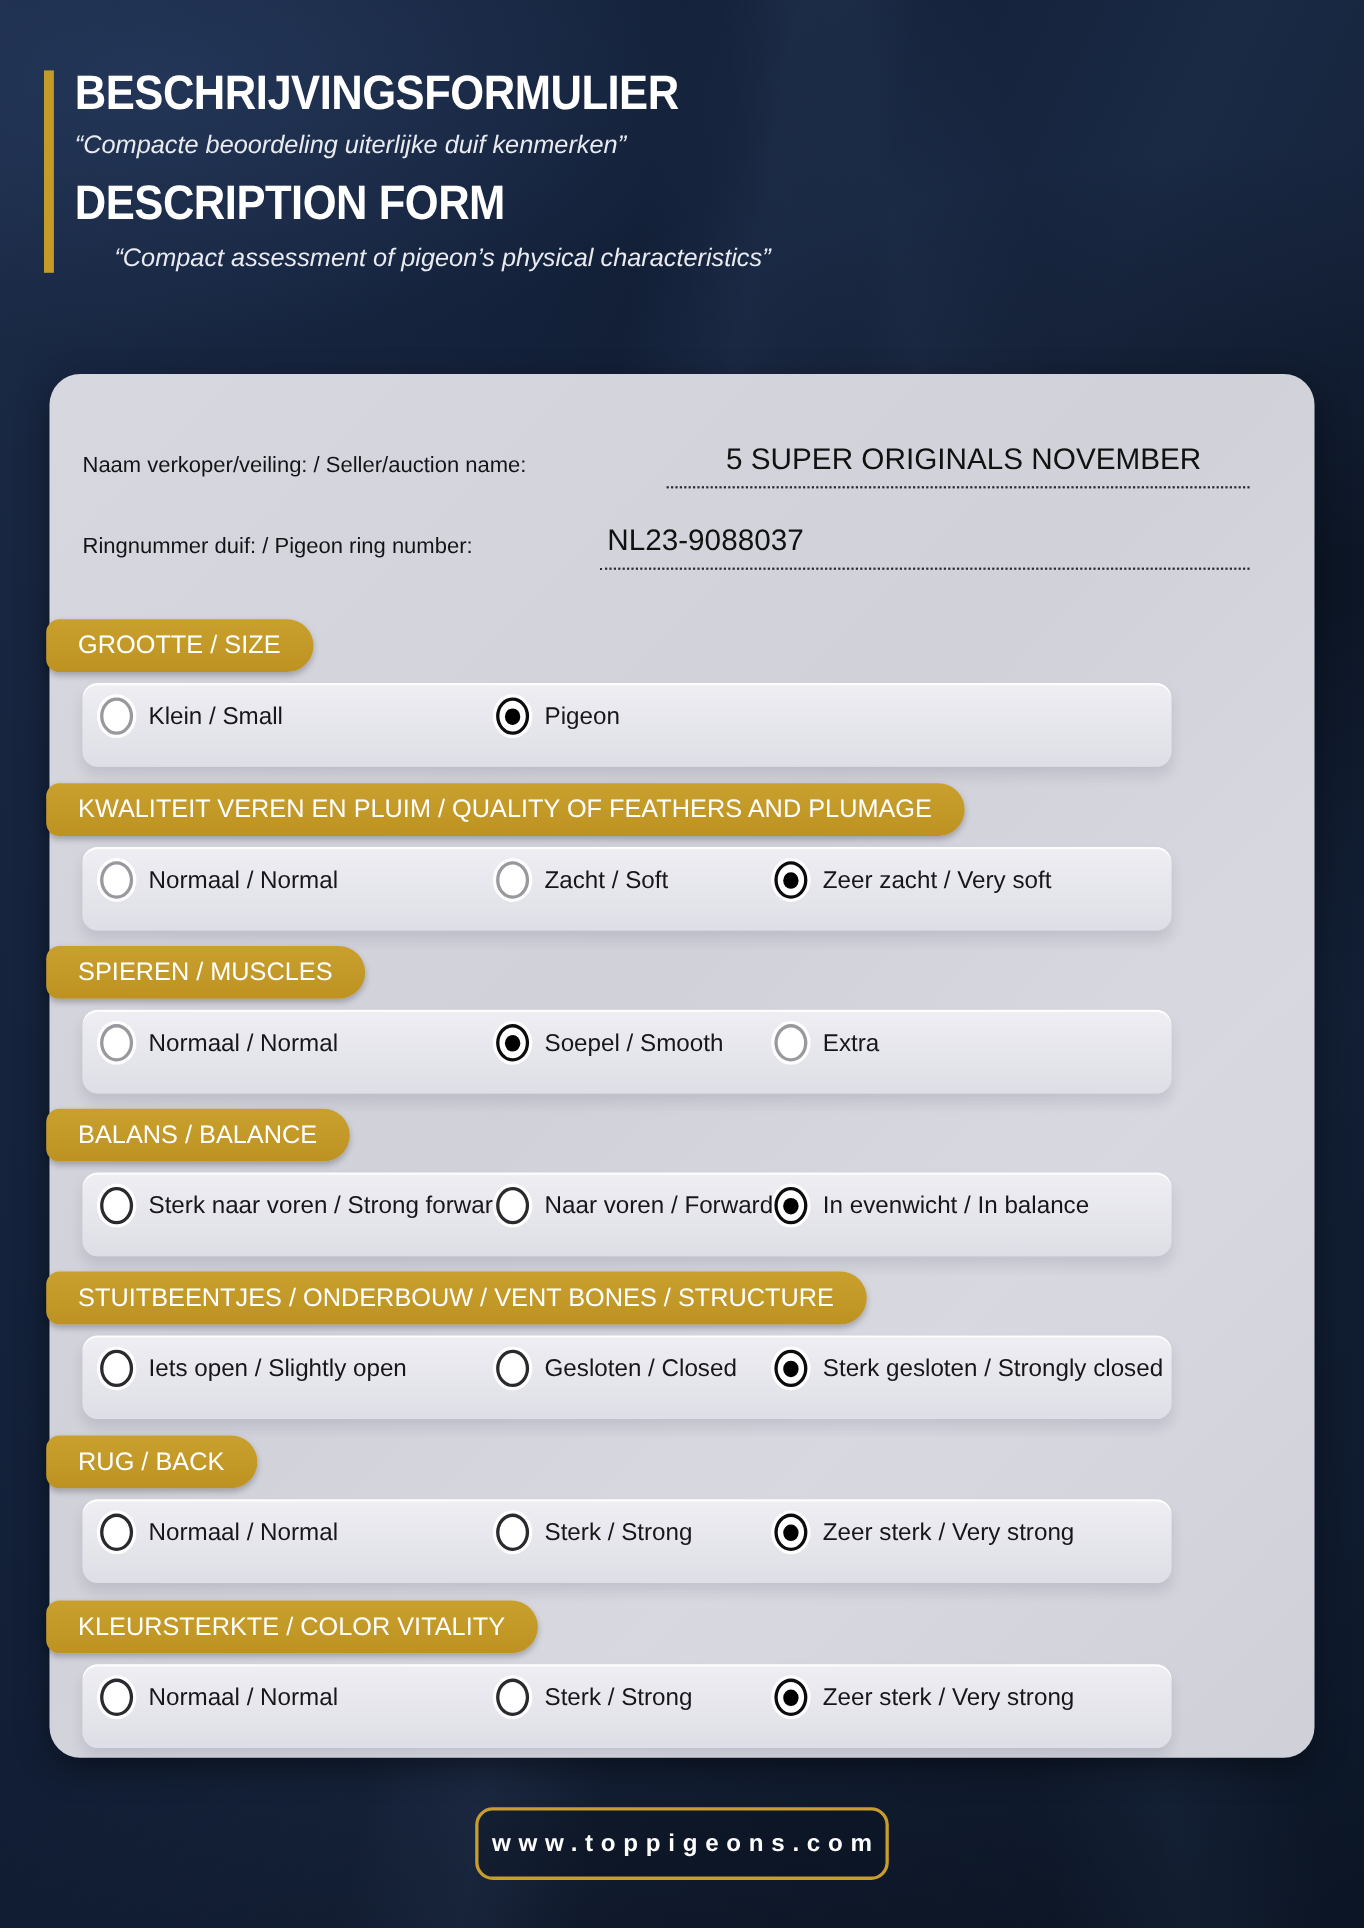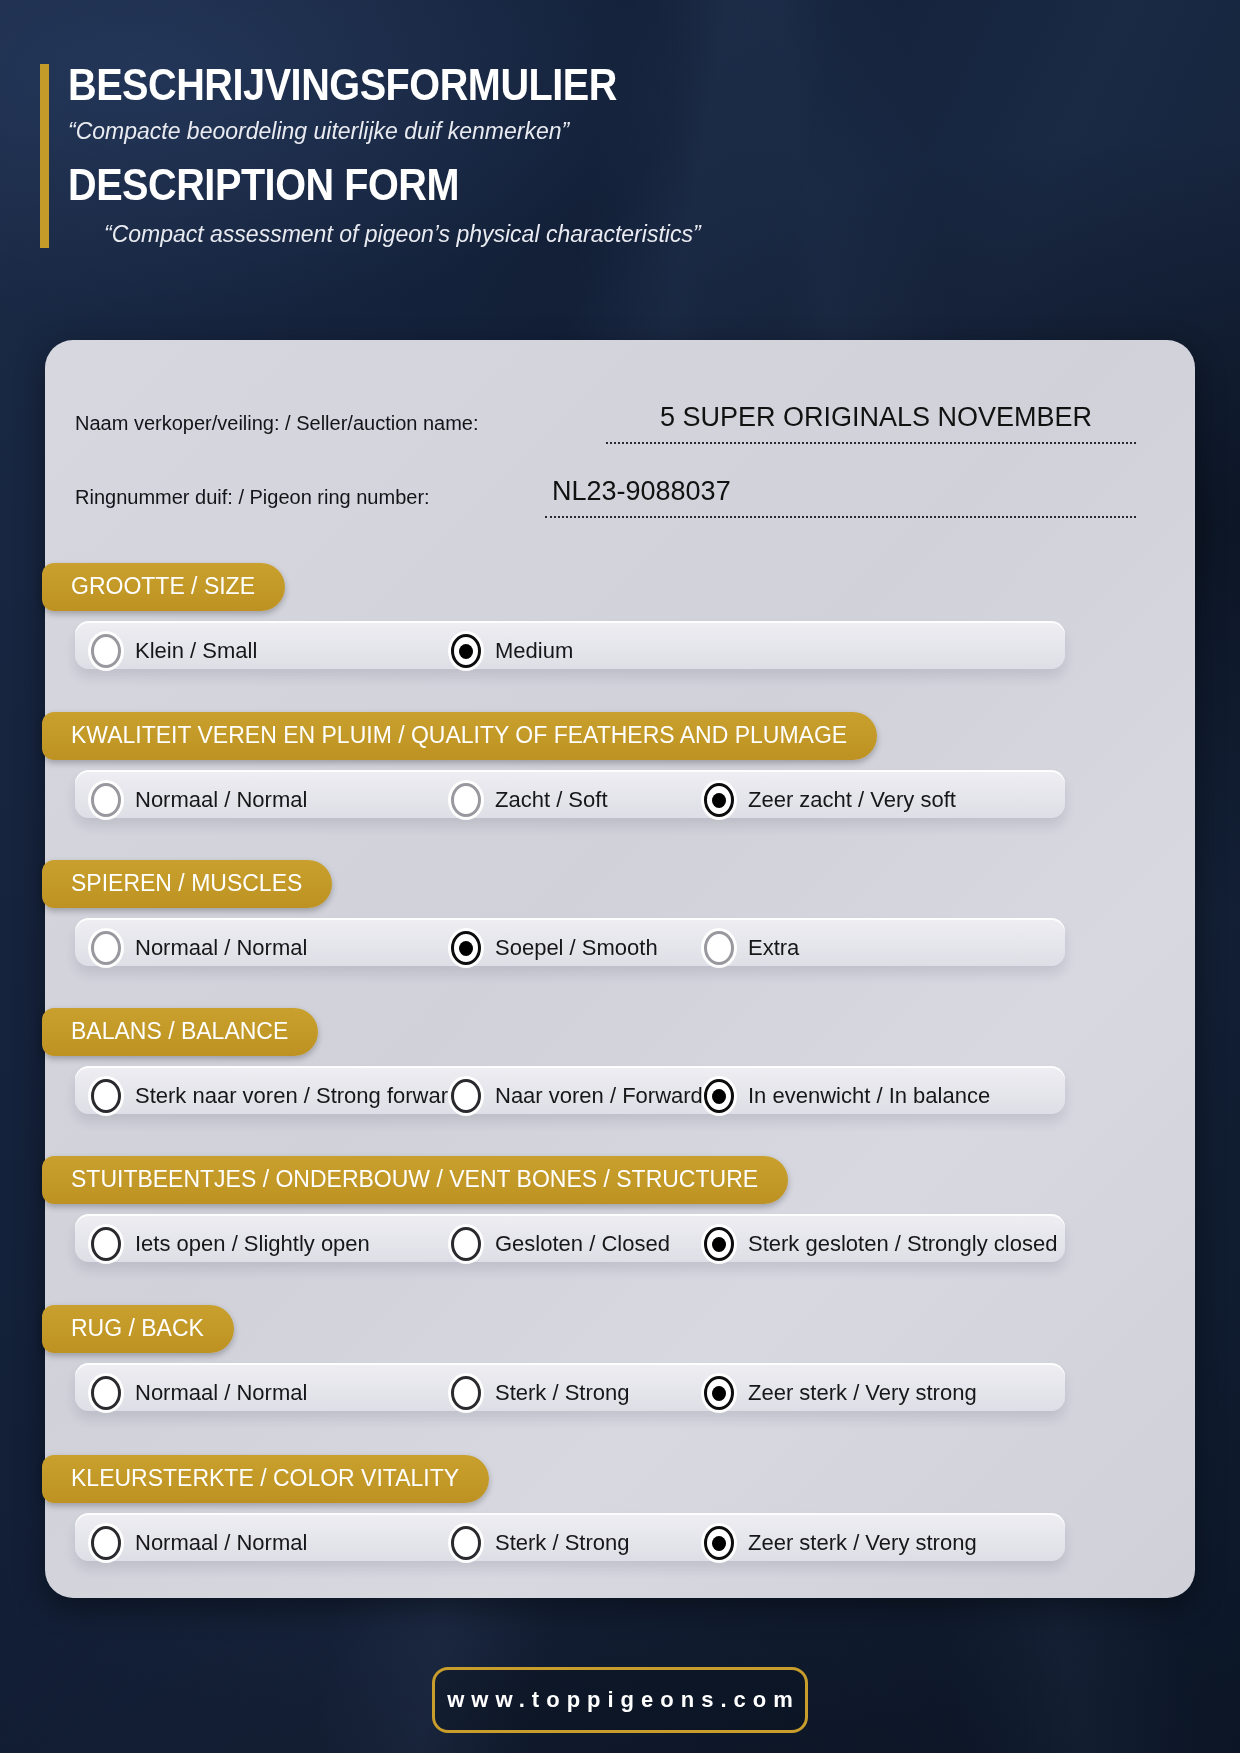--- a/index.html
+++ b/index.html
@@ -48,37 +48,37 @@
   .f0-label{left:30px;top:72px;}  .f0-value{left:567px;top:62px;margin-left:48px;}
   .f0-line{left:561px;top:102px;width:530px;}
   .f1-label{left:30px;top:146px;} .f1-value{left:507px;top:136px;}
   .f1-line{left:500px;top:176px;width:591px;}
   
   .section{position:absolute;left:0;width:1150px;}
   .s0{top:223px;} .s1{top:372px;} .s2{top:520px;} .s3{top:668px;} .s4{top:816px;} .s5{top:965px;} .s6{top:1115px;}
   .badge{position:absolute;left:-3px;top:0;height:48px;line-height:46px;padding:0 30px 0 29px;
     background:linear-gradient(180deg,#c9a02d 0%,#bd9222 100%);color:#fff;font-size:23px;
     border-radius:12px 24px 24px 12px;white-space:nowrap;box-shadow:0 3px 6px rgba(0,0,0,.25);}
-  .row{position:absolute;left:30px;top:58px;width:990px;height:48px;border-radius:14px;
+  .row{position:absolute;left:30px;top:58px;width:990px;height:76px;border-radius:14px;
     background:linear-gradient(180deg,#eeeef3 0%,#dedfe6 100%);
     box-shadow:inset 0 2px 0 rgba(255,255,255,.85), 0 8px 12px rgba(20,20,40,.10);}
   .option{position:absolute;top:0;height:60px;display:flex;align-items:center;gap:14px;cursor:pointer;}
   .opt0{left:16px;} .opt1{left:376px;} .opt2{left:629px;}
   .radio{width:30px;height:34px;border-radius:50%;background:#fff;border:3px solid #98989e;
     box-shadow:0 0 0 3px rgba(255,255,255,.95), 0 1px 2px rgba(0,0,0,.25);
     position:relative;flex:0 0 auto;box-sizing:border-box;}
   .s3 .radio,.s4 .radio,.s5 .radio,.s6 .radio{border-color:#2a2a2e;}
   .radio.checked{border-color:#0c0c0e;}
   .radio.checked::after{content:"";position:absolute;left:50%;top:50%;width:14px;height:15px;
     margin:-7.5px 0 0 -7px;border-radius:50%;background:#000;}
   .opt-label{font-size:22px;color:#17171a;white-space:nowrap;}
   
   .site-btn{position:absolute;left:432px;top:1643px;width:370px;height:60px;border:3px solid #c89d2c;
     border-radius:16px;background:rgba(9,16,30,.35);display:flex;align-items:center;justify-content:center;
-    cursor:pointer;margin-top:24px;}
+    cursor:pointer;}
   .site-btn span{color:#fff;font-weight:bold;font-size:22px;letter-spacing:7px;padding-left:7px;}
 </style>
 </head>
 <body>
 
 <div class="page">
   <div class="swirl"></div>
 
   <div class="accent-bar"></div>
   <div class="title title-nl">BESCHRIJVINGSFORMULIER</div>
@@ -99,21 +99,21 @@
 
     <div class="section s0">
       <div class="badge">GROOTTE / SIZE</div>
       <div class="row">
         <div class="option opt0">
           <span class="radio"></span>
           <span class="opt-label">Klein / Small</span>
         </div>
         <div class="option opt1">
           <span class="radio checked"></span>
-          <span class="opt-label">Medium</span>
+          <span class="opt-label">Pigeon</span>
         </div>
       </div>
     </div>
 
     <div class="section s1">
       <div class="badge">KWALITEIT VEREN EN PLUIM / QUALITY OF FEATHERS AND PLUMAGE</div>
       <div class="row">
         <div class="option opt0">
           <span class="radio"></span>
           <span class="opt-label">Normaal / Normal</span>

